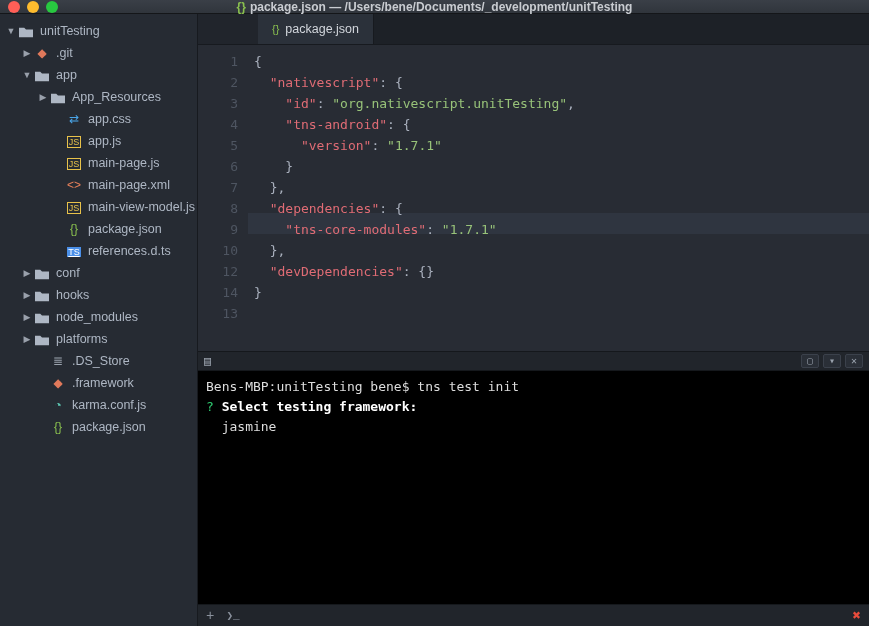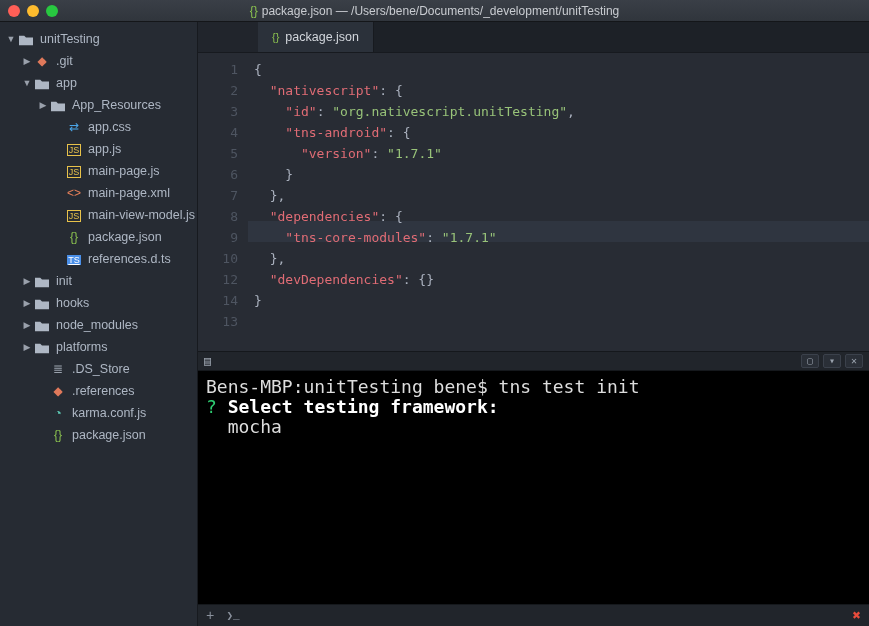--- a/index.html
+++ b/index.html
@@ -7,27 +7,28 @@
   body {
     font-family: Menlo, Monaco, "Courier New", monospace;
     background: #1d2229;
     color: #aab2bf;
     font-size: 12px;
     display: flex;
     flex-direction: column;
   }
   
   .titlebar {
-    height: 22px;
+    height: 14px;
     background: linear-gradient(#3a3f47, #30353c);
     display: flex;
     align-items: center;
     padding: 0 8px;
     border-bottom: 1px solid #141619;
     position: relative;
+    font-weight: bold;
   }
   .traffic { display:flex; gap:7px; }
   .tdot { width:12px; height:12px; border-radius:50%; }
   .tred{background:#ff5f57;} .tyel{background:#febc2e;} .tgrn{background:#28c840;}
   .titlecenter {
     position:absolute; left:0; right:0; text-align:center;
     font-family: -apple-system, "Helvetica Neue", Arial, sans-serif;
     font-size:12px; color:#c9ccd1;
   }
   .titlecenter .jsonicon { color:#8ac04f; margin-right:4px; }
@@ -97,21 +98,21 @@
   
   .termtoolbar{
     height:20px; background:#21252b; border-top:1px solid #15181c; border-bottom:1px solid #15181c;
     display:flex; align-items:center; padding:0 6px;
     color:#9aa2ad; font-size:12px;
   }
   .termtoolbar .left{flex:1;}
   .tticon{width:18px; height:14px; display:flex; align-items:center; justify-content:center; margin-left:4px; color:#9aa2ad; border:1px solid #3b414b; border-radius:2px; font-size:10px; background:#2a2f37;}
   .terminal{
     height:233px; background:#000; color:#ddd;
-    font-family: Menlo, Monaco, monospace; font-size:18px;
+    font-family: Menlo, Monaco, monospace; font-size:13px;
     padding:6px 8px; line-height:20px;
   }
   .term-line{white-space:pre;}
   .bold{font-weight:bold; color:#fff;}
   .green{color:#2ecc71;}
   .cyan{color:#1fd1c9;}
 
   .statusbar{
     height:22px; background:#21252b; display:flex; align-items:center;
     padding:0 8px; color:#8a919c; border-top:1px solid #15181c;
@@ -202,21 +203,21 @@
         <div class="treerow" style="padding-left: 54px;">
           <span class="arrow"></span>
           <span class="ficon"><span class="ic-ts" style="font-size:9px;background:#4a8fe8;color:#fff;padding:0 1px;">TS</span></span>
           <span>references.d.ts</span>
         </div>
         <div class="treerow" style="padding-left: 22px;">
           <span class="arrow">▶</span>
           <span class="ficon"><svg class="foldericon" viewBox="0 0 16 12">
               <path d="M0 1h6l2 2h8v9H0z"></path>
             </svg></span>
-          <span>init</span>
+          <span>conf</span>
         </div>
         <div class="treerow" style="padding-left: 22px;">
           <span class="arrow">▶</span>
           <span class="ficon"><svg class="foldericon" viewBox="0 0 16 12">
               <path d="M0 1h6l2 2h8v9H0z"></path>
             </svg></span>
           <span>hooks</span>
         </div>
         <div class="treerow" style="padding-left: 22px;">
           <span class="arrow">▶</span>
@@ -233,21 +234,21 @@
           <span>platforms</span>
         </div>
         <div class="treerow" style="padding-left: 38px;">
           <span class="arrow"></span>
           <span class="ficon"><span class="ic-gen">≣</span></span>
           <span>.DS_Store</span>
         </div>
         <div class="treerow" style="padding-left: 38px;">
           <span class="arrow"></span>
           <span class="ficon"><span class="ic-git">◆</span></span>
-          <span>.references</span>
+          <span>.framework</span>
         </div>
         <div class="treerow" style="padding-left: 38px;">
           <span class="arrow"></span>
           <span class="ficon"><span class="ic-karma">◔</span></span>
           <span>karma.conf.js</span>
         </div>
         <div class="treerow" style="padding-left: 38px;">
           <span class="arrow"></span>
           <span class="ficon"><span class="ic-json">{}</span></span>
           <span>package.json</span>
@@ -304,21 +305,21 @@
       <span class="left"></span>
       <span class="tticon">▢</span>
       <span class="tticon">▾</span>
       <span class="tticon">✕</span>
     </div>
 
     <div class="terminal">
       <div class="term-line"><span>Bens-MBP:unitTesting bene$</span><span> tns test init</span></div>
       <div class="term-line"><span class="green">?</span><span class="bold"> Select testing framework:</span></div>
       <div id="term-options">
-          <div class="term-line">  mocha</div>
+          <div class="term-line">  jasmine</div>
         </div>
     </div>
 
     <div class="statusbar">
       <span class="plus">+</span>
       <span class="termicon">❯_</span>
       <span class="sp"></span>
       <span class="x">✖</span>
     </div>
   </div>

